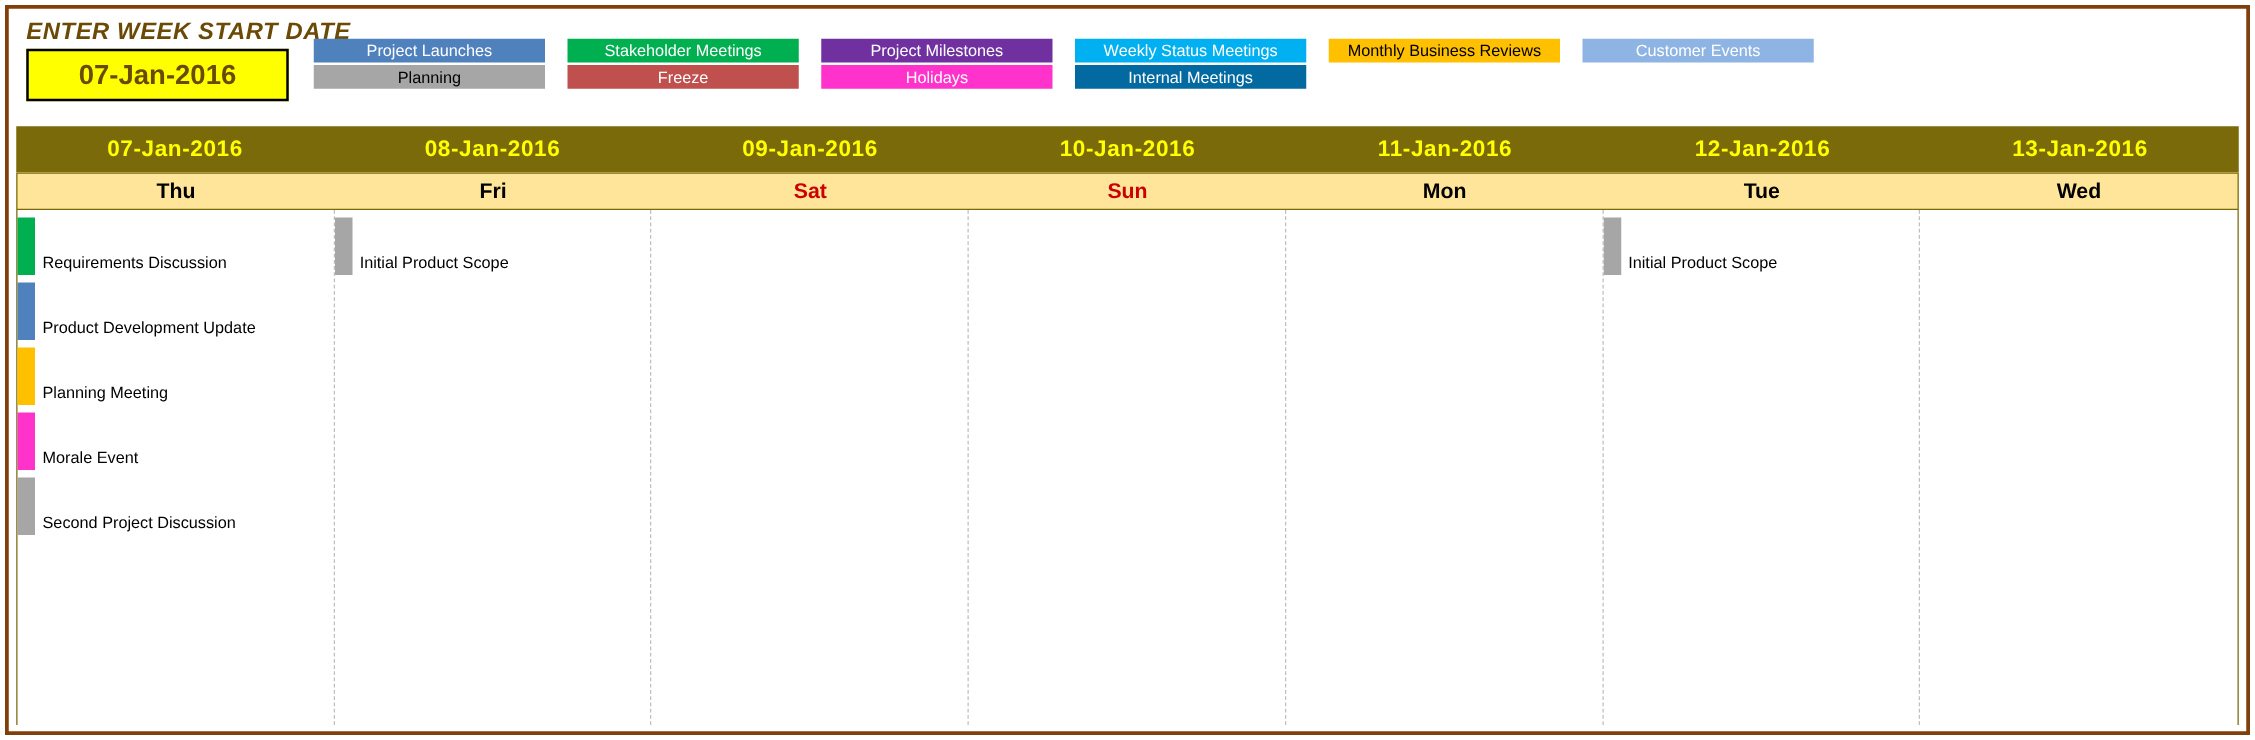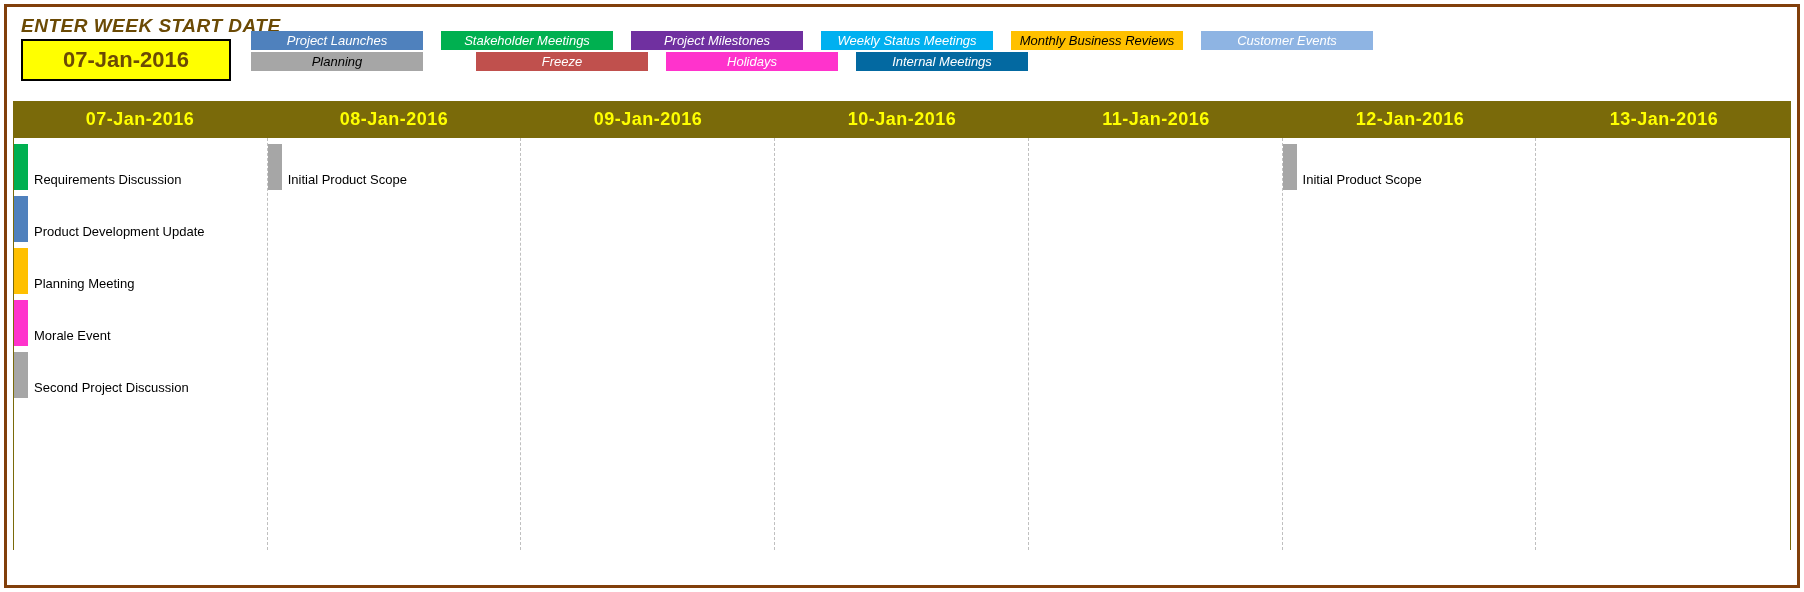--- a/index.html
+++ b/index.html
@@ -51,26 +51,25 @@
     flex-direction: column;
     gap: 2px;
     padding-top: 16px;
     flex: 1;
   }
   .legend-row {
     display: flex;
     gap: 18px;
   }
   .chip {
-    width: 172px;
+    width: 185px;
     text-align: center;
     font-size: 13px;
     padding: 2px 0;
     color: #fff;
-    font-style: italic;
   }
   .dates-bar {
     margin: 20px 0 0 0;
     display: grid;
     grid-template-columns: repeat(7, 1fr);
     background: #7a6a0a;
   }
   .date-cell {
     text-align: center;
     color: #ffff00;
@@ -125,21 +124,21 @@
     margin-top: 24px;
   }
   
   .c-launches  { background: #4f81bd; }
   .c-stake     { background: #00b050; }
   .c-milestone { background: #7030a0; }
   .c-weekly    { background: #00b0f0; }
   .c-monthly   { background: #ffc000; color:#000 !important; }
   .c-customer  { background: #8eb4e3; }
   .c-planning  { background: #a6a6a6; color:#000 !important; }
-  .c-freeze    { background: #c0504d; margin-left: 35px; }
+  .c-freeze    { background: #c0504d; }
   .c-holidays  { background: #ff33cc; }
   .c-internal  { background: #0369a1; }
 </style>
 </head>
 <body>
 
 <div class="frame">
 
   <div class="top-row">
     <div class="date-block">
@@ -166,20 +165,29 @@
 
   <div class="dates-bar" id="dates-bar">
       <div class="date-cell">07-Jan-2016</div>
       <div class="date-cell">08-Jan-2016</div>
       <div class="date-cell">09-Jan-2016</div>
       <div class="date-cell">10-Jan-2016</div>
       <div class="date-cell">11-Jan-2016</div>
       <div class="date-cell">12-Jan-2016</div>
       <div class="date-cell">13-Jan-2016</div>
     </div>
+  <div class="days-bar" id="days-bar">
+      <div class="day-cell">Thu</div>
+      <div class="day-cell">Fri</div>
+      <div class="day-cell weekend">Sat</div>
+      <div class="day-cell weekend">Sun</div>
+      <div class="day-cell">Mon</div>
+      <div class="day-cell">Tue</div>
+      <div class="day-cell">Wed</div>
+    </div>
   <div class="grid-body" id="grid-body">
       <div class="col">
         <div class="event">
           <div class="event-bar c-stake"></div>
           <div class="event-label">Requirements Discussion</div>
         </div>
         <div class="event">
           <div class="event-bar c-launches"></div>
           <div class="event-label">Product Development Update</div>
         </div>

